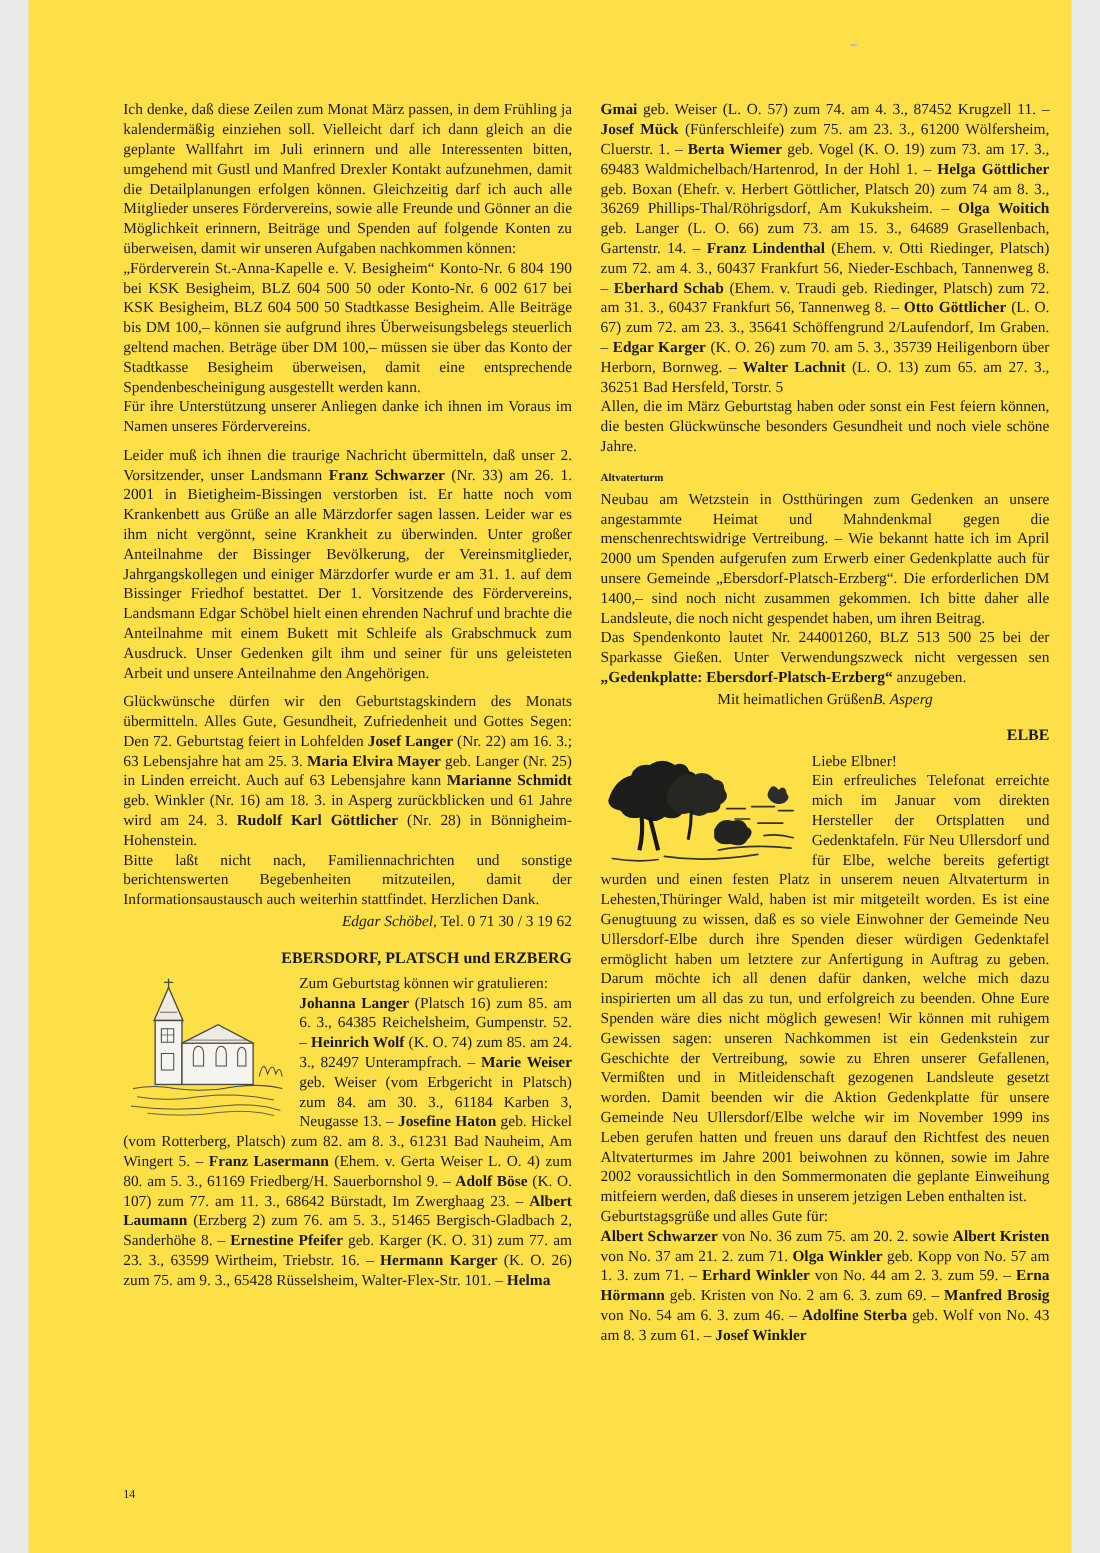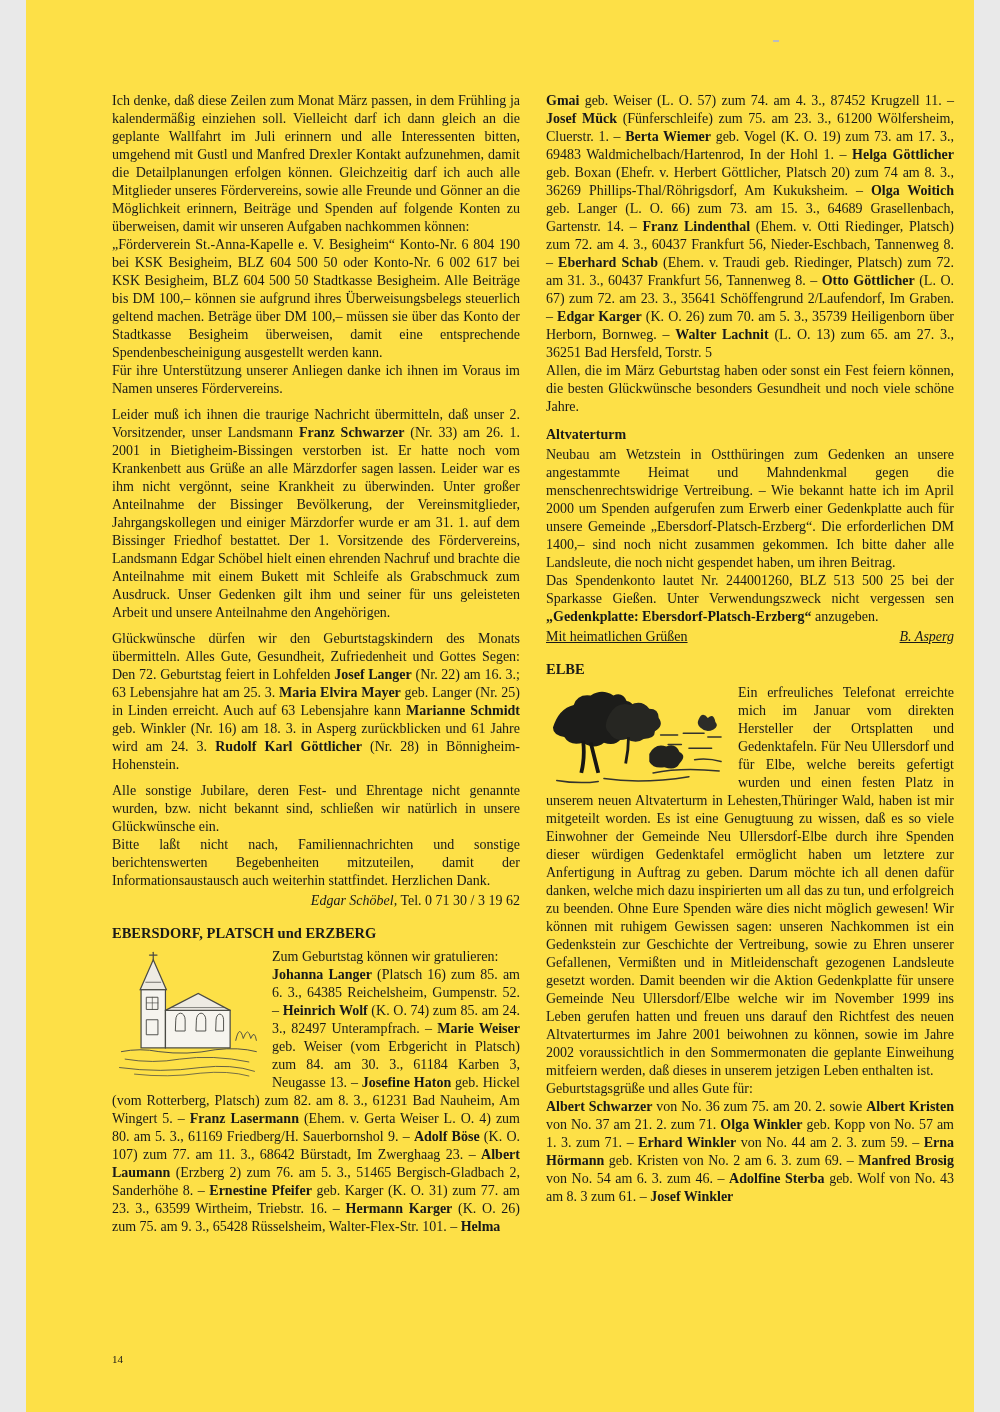--- a/index.html
+++ b/index.html
@@ -14,46 +14,45 @@
     position:absolute; left:86px; top:92px; width:842px;
     display:flex; gap:26px;
   }
   .col { width:408px; text-align:justify; }
   p { margin:0; }
   p.gap { margin-top:8px; }
   .b { font-weight:bold; }
   .i { font-style:italic; }
   .sig { text-align:right; margin-top:2px; }
   h3.center-head {
-    margin:14px 0 6px 0; font-size:14.5px; text-align:left; font-weight:bold;
+    margin:14px 0 6px 0; font-size:14.5px; text-align:right; font-weight:bold;
   }
   h3.left-head {
-    margin:10px 0 2px 0; font-size:14px; text-align:left; font-weight:bold;
+    margin:10px 0 2px 0; font-size:10px; text-align:left; font-weight:bold;
   }
-  .closing-row { display:flex; justify-content:space-between; margin-top:2px;text-decoration:underline; }
+  .closing-row { display:flex; justify-content:center; margin-top:2px; }
   .float-img { float:left; margin:2px 10px 4px 0; }
   .float-img svg { display:block; }
   .page-number { position:absolute; left:86px; bottom:44px; font-size:11px; }
   .scan-mark { position:absolute; top:40px; right:195px; width:6px; height:2px; background:#bdbdbd; }
 </style>
 </head>
 <body>
 
 <div class="page">
   <div class="scan-mark"></div>
 
   <div class="content">
 
     <div class="col">
       <p><span>Ich denke, daß diese Zeilen zum Monat März passen, in dem Frühling ja kalendermäßig einziehen soll. Vielleicht darf ich dann gleich an die geplante Wallfahrt im Juli erinnern und alle Interessenten bitten, umgehend mit Gustl und Manfred Drexler Kontakt aufzunehmen, damit die Detailplanungen erfolgen können. Gleichzeitig darf ich auch alle Mitglieder unseres Fördervereins, sowie alle Freunde und Gönner an die Möglichkeit erinnern, Beiträge und Spenden auf folgende Konten zu überweisen, damit wir unseren Aufgaben nachkommen können:</span></p>
       <p><span>„Förderverein St.-Anna-Kapelle e. V. Besigheim“ Konto-Nr. 6 804 190 bei KSK Besigheim, BLZ 604 500 50 oder Konto-Nr. 6 002 617 bei KSK Besigheim, BLZ 604 500 50 Stadtkasse Besigheim. Alle Beiträge bis DM 100,– können sie aufgrund ihres Überweisungsbelegs steuerlich geltend machen. Beträge über DM 100,– müssen sie über das Konto der Stadtkasse Besigheim überweisen, damit eine entsprechende Spendenbescheinigung ausgestellt werden kann.</span></p>
       <p><span>Für ihre Unterstützung unserer Anliegen danke ich ihnen im Voraus im Namen unseres Fördervereins.</span></p>
       <p class="gap"><span>Leider muß ich ihnen die traurige Nachricht übermitteln, daß unser 2. Vorsitzender, unser Landsmann </span><span class="b">Franz Schwarzer</span><span> (Nr. 33) am 26. 1. 2001 in Bietigheim-Bissingen verstorben ist. Er hatte noch vom Krankenbett aus Grüße an alle Märzdorfer sagen lassen. Leider war es ihm nicht vergönnt, seine Krankheit zu überwinden. Unter großer Anteilnahme der Bissinger Bevölkerung, der Vereinsmitglieder, Jahrgangskollegen und einiger Märzdorfer wurde er am 31. 1. auf dem Bissinger Friedhof bestattet. Der 1. Vorsitzende des Fördervereins, Landsmann Edgar Schöbel hielt einen ehrenden Nachruf und brachte die Anteilnahme mit einem Bukett mit Schleife als Grabschmuck zum Ausdruck. Unser Gedenken gilt ihm und seiner für uns geleisteten Arbeit und unsere Anteilnahme den Angehörigen.</span></p>
       <p class="gap"><span>Glückwünsche dürfen wir den Geburtstagskindern des Monats übermitteln. Alles Gute, Gesundheit, Zufriedenheit und Gottes Segen: Den 72. Geburtstag feiert in Lohfelden </span><span class="b">Josef Langer</span><span> (Nr. 22) am 16. 3.; 63 Lebensjahre hat am 25. 3. </span><span class="b">Maria Elvira Mayer</span><span> geb. Langer (Nr. 25) in Linden erreicht. Auch auf 63 Lebensjahre kann </span><span class="b">Marianne Schmidt</span><span> geb. Winkler (Nr. 16) am 18. 3. in Asperg zurückblicken und 61 Jahre wird am 24. 3. </span><span class="b">Rudolf Karl Göttlicher</span><span> (Nr. 28) in Bönnigheim-Hohenstein.</span></p>
-      <p class="gap"><span>Alle sonstige Jubilare, deren Fest- und Ehrentage nicht genannte wurden, bzw. nicht bekannt sind, schließen wir natürlich in unsere Glückwünsche ein.</span></p>
       <p><span>Bitte laßt nicht nach, Familiennachrichten und sonstige berichtenswerten Begebenheiten mitzuteilen, damit der Informationsaustausch auch weiterhin stattfindet. Herzlichen Dank.</span></p>
       <p class="sig"><span class="i">Edgar Schöbel,</span><span> Tel. 0 71 30 / 3 19 62</span></p>
 
       <h3 class="center-head">EBERSDORF, PLATSCH und ERZBERG</h3>
 
       <div class="float-img">
         <svg width="150" height="132" viewBox="0 0 160 140" xmlns="http://www.w3.org/2000/svg">
           <g stroke="#4a4a44" stroke-width="1.3" fill="none" stroke-linecap="round">
 
             <line x1="44" y1="10" x2="44" y2="2"></line>
@@ -122,20 +121,21 @@
               <path d="M10 100 q24 4 44 1"></path>
               <path d="M150 66 h24 M128 62 h14"></path>
               <path d="M156 78 q14 -2 28 2"></path>
             </g>
 
             <path d="M160 36 q4 -10 10 -2 q6 -6 8 4 q4 4 -2 8 q-8 4 -14 -2 q-4 -4 -2 -8z" fill="#2c2c28"></path>
           </g>
         </svg>
       </div>
 
+      <p><span>Liebe Elbner!</span></p>
       <p><span>Ein erfreuliches Telefonat erreichte mich im Januar vom direkten Hersteller der Ortsplatten und Gedenktafeln. Für Neu Ullersdorf und für Elbe, welche bereits gefertigt wurden und einen festen Platz in unserem neuen Altvaterturm in Lehesten,Thüringer Wald, haben ist mir mitgeteilt worden. Es ist eine Genugtuung zu wissen, daß es so viele Einwohner der Gemeinde Neu Ullersdorf-Elbe durch ihre Spenden dieser würdigen Gedenktafel ermöglicht haben um letztere zur Anfertigung in Auftrag zu geben. Darum möchte ich all denen dafür danken, welche mich dazu inspirierten um all das zu tun, und erfolgreich zu beenden. Ohne Eure Spenden wäre dies nicht möglich gewesen! Wir können mit ruhigem Gewissen sagen: unseren Nachkommen ist ein Gedenkstein zur Geschichte der Vertreibung, sowie zu Ehren unserer Gefallenen, Vermißten und in Mitleidenschaft gezogenen Landsleute gesetzt worden. Damit beenden wir die Aktion Gedenkplatte für unsere Gemeinde Neu Ullersdorf/Elbe welche wir im November 1999 ins Leben gerufen hatten und freuen uns darauf den Richtfest des neuen Altvaterturmes im Jahre 2001 beiwohnen zu können, sowie im Jahre 2002 voraussichtlich in den Sommermonaten die geplante Einweihung mitfeiern werden, daß dieses in unserem jetzigen Leben enthalten ist.</span></p>
       <p><span>Geburtstagsgrüße und alles Gute für:</span></p>
       <p><span class="b">Albert Schwarzer</span><span> von No. 36 zum 75. am 20. 2. sowie </span><span class="b">Albert Kristen</span><span> von No. 37 am 21. 2. zum 71. </span><span class="b">Olga Winkler</span><span> geb. Kopp von No. 57 am 1. 3. zum 71. – </span><span class="b">Erhard Winkler</span><span> von No. 44 am 2. 3. zum 59. – </span><span class="b">Erna Hörmann</span><span> geb. Kristen von No. 2 am 6. 3. zum 69. – </span><span class="b">Manfred Brosig</span><span> von No. 54 am 6. 3. zum 46. – </span><span class="b">Adolfine Sterba</span><span> geb. Wolf von No. 43 am 8. 3 zum 61. – </span><span class="b">Josef Winkler</span></p>
     </div>
   </div>
 
   <div class="page-number">14</div>
 </div>
 
 </body></html>

